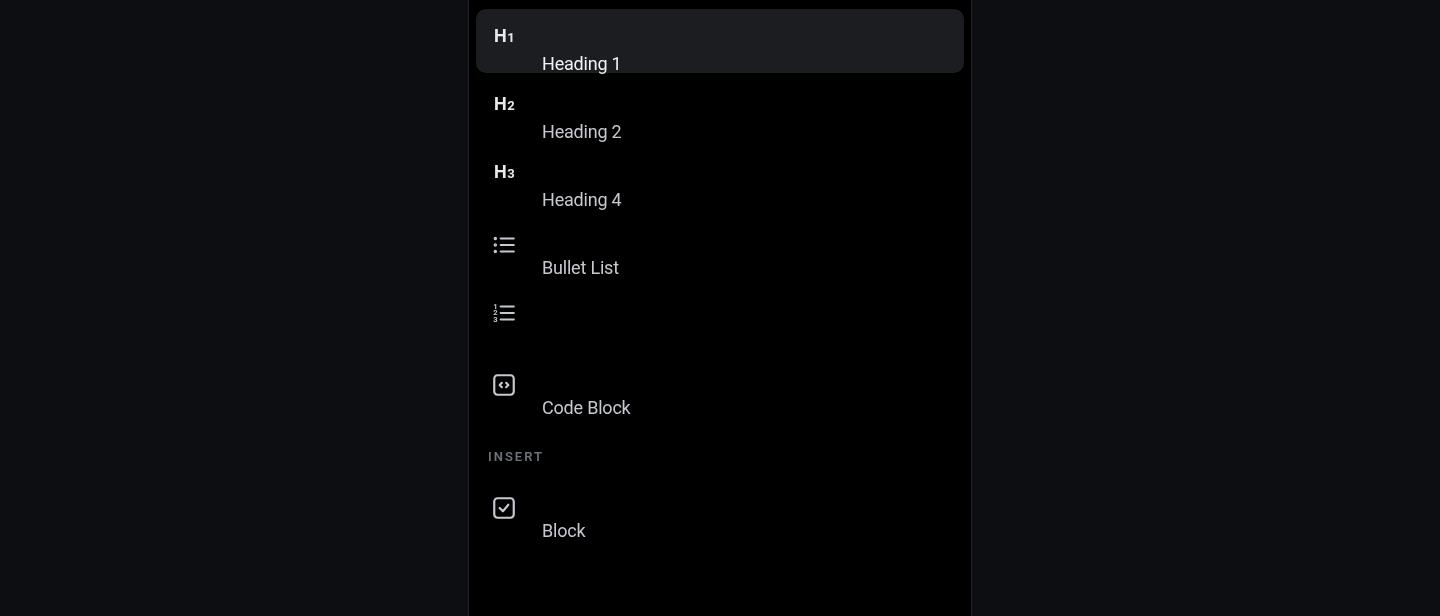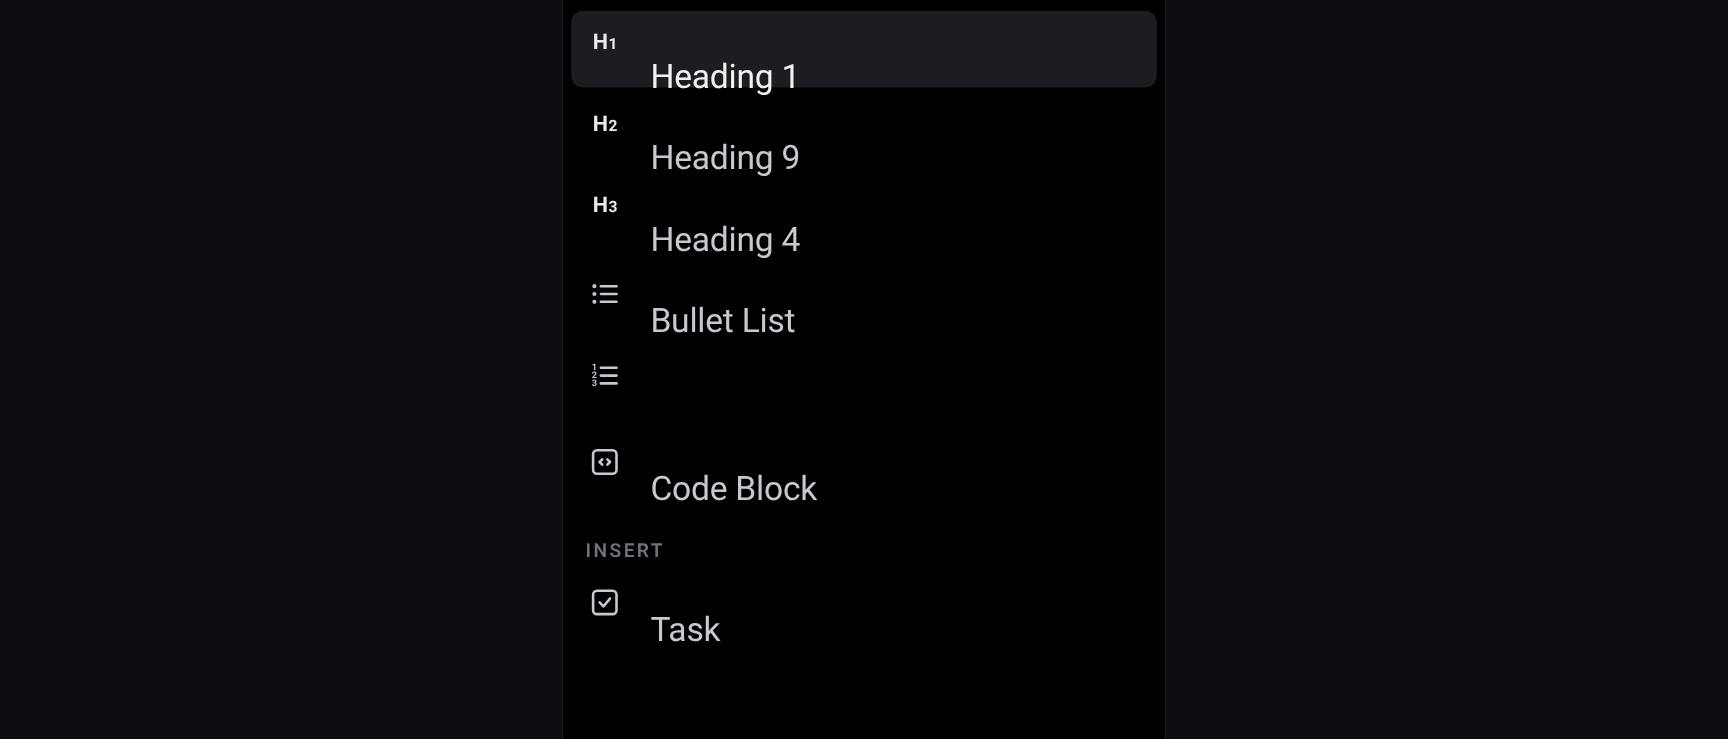--- a/index.html
+++ b/index.html
@@ -44,45 +44,45 @@
     .icon-slot {
       width: 32px;
       height: 32px;
       display: flex;
       align-items: center;
       justify-content: center;
       flex-shrink: 0;
     }
     .item-label {
       margin-left: 22px;
-      font-size: 28px;
+      font-size: 18px;
       font-weight: 400;
       letter-spacing: -0.2px;
       margin-top: 44px;
     }
     .h-icon {
       font-weight: 700;
       color: #e8e9ec;
       font-size: 18px;
       letter-spacing: -0.5px;
       display: flex;
       align-items: baseline;
     }
     .h-icon .num {
       font-size: 13px;
       margin-left: 1px;
     }
     .group-header {
       color: #6d727b;
-      font-size: 16px;
+      font-size: 13px;
       font-weight: 600;
       letter-spacing: 2px;
       padding-left: 12px;
       margin-top: 32px;
-      margin-bottom: 2px;
+      margin-bottom: 12px;
     }
     .gap {
       height: 4px;
     }
     svg {
       stroke: #c6c9cf;
       fill: none;
       stroke-width: 2;
       stroke-linecap: round;
       stroke-linejoin: round;
@@ -99,21 +99,21 @@
 
   <div class="menu-item selected">
     <span class="icon-slot h-icon">H<span class="num">1</span></span>
     <span class="item-label">Heading 1</span>
   </div>
 
   <div class="gap"></div>
 
   <div class="menu-item">
     <span class="icon-slot h-icon">H<span class="num">2</span></span>
-    <span class="item-label">Heading 9</span>
+    <span class="item-label">Heading 2</span>
   </div>
 
   <div class="gap"></div>
 
   <div class="menu-item">
     <span class="icon-slot h-icon">H<span class="num">3</span></span>
     <span class="item-label">Heading 4</span>
   </div>
 
   <div class="gap"></div>
@@ -165,16 +165,16 @@
 
   <div class="group-header">INSERT</div>
 
   <div class="menu-item">
     <span class="icon-slot">
       <svg width="26" height="26" viewBox="0 0 24 24">
         <rect x="3" y="3" width="18" height="18" rx="3"></rect>
         <polyline points="8,12 11,15 16,9"></polyline>
       </svg>
     </span>
-    <span class="item-label">Task</span>
+    <span class="item-label">Block</span>
   </div>
 
 </div>
 
 </body></html>

